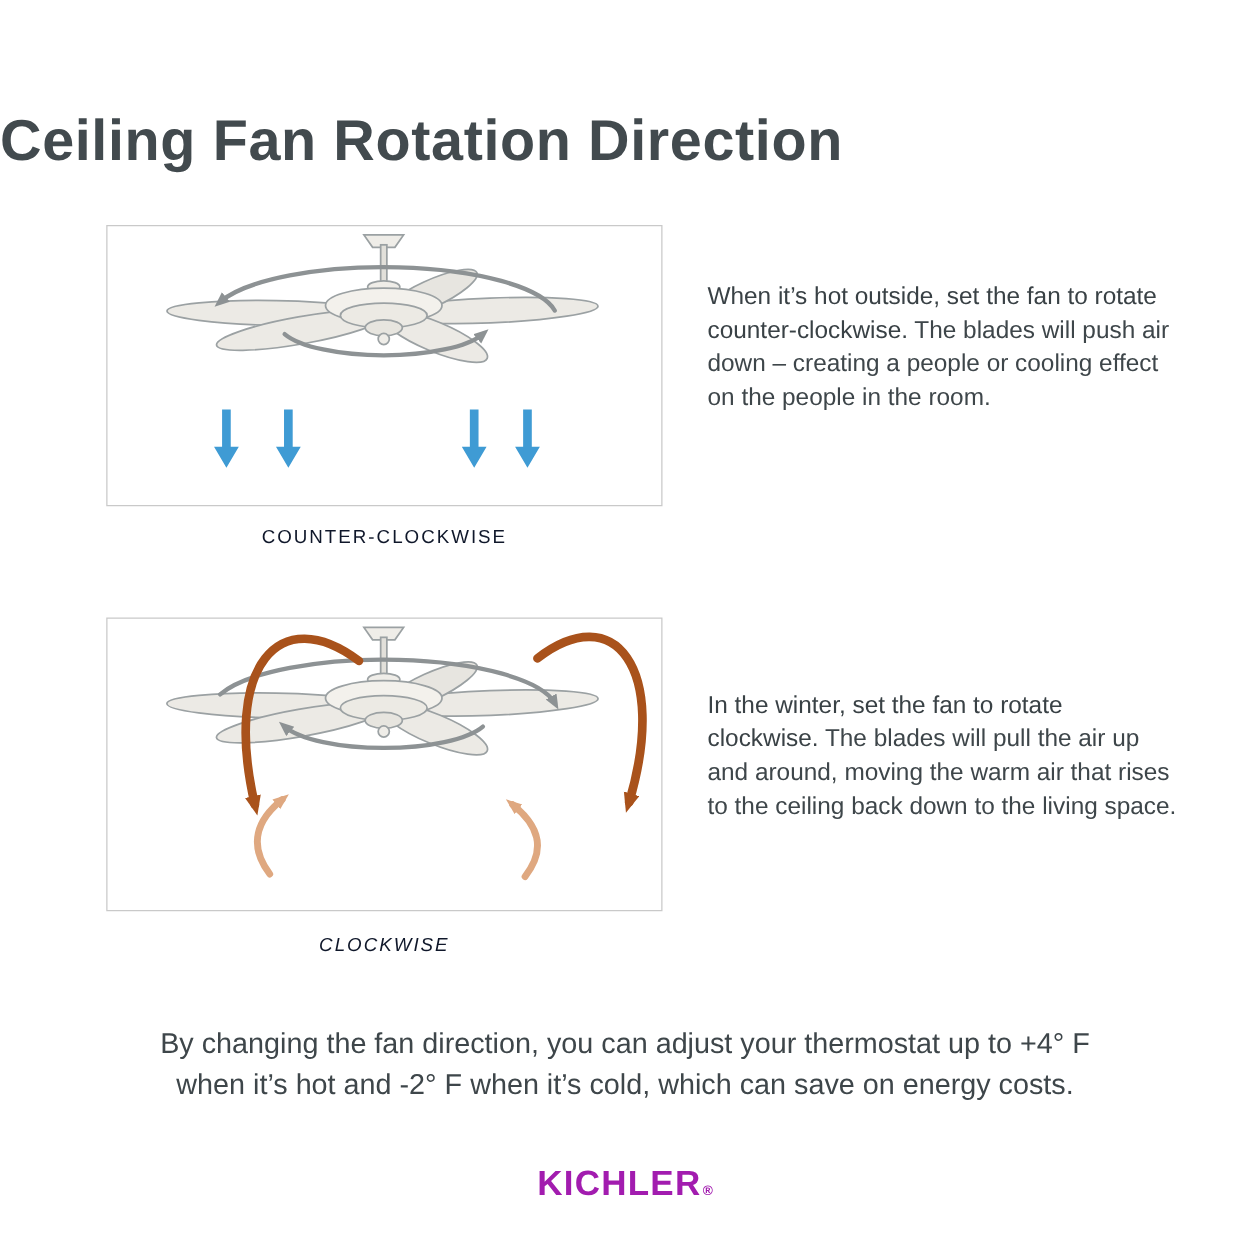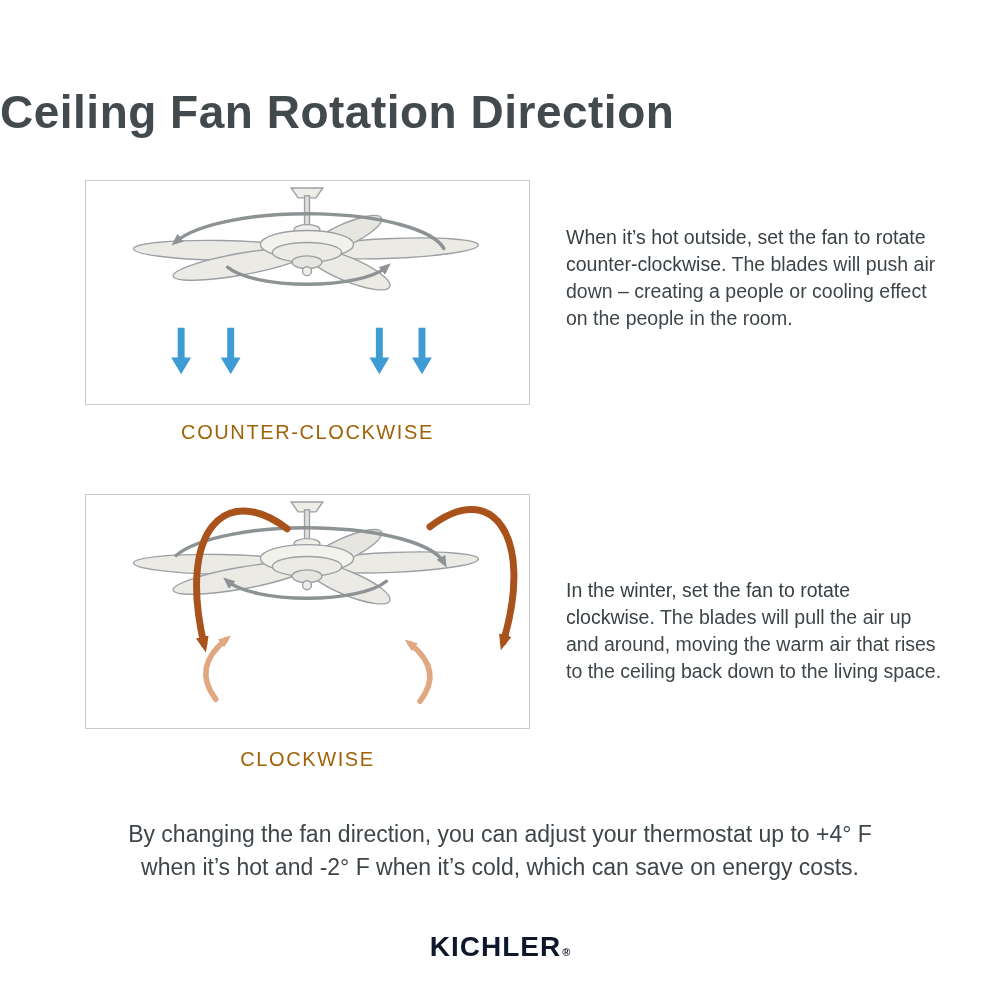--- a/index.html
+++ b/index.html
@@ -17,41 +17,41 @@
 
   .diagram-box {
     position:absolute; border:1px solid #c9c9c9; background:#ffffff;
   }
   .box-cool { left:85px; top:180px; width:445px; height:225px; }
   .box-warm { left:85px; top:494px; width:445px; height:235px; }
   .diagram-box svg { width:100%; height:100%; display:block; }
 
   .diagram-caption {
     position:absolute; left:85px; width:445px; text-align:center;
-    font-size:20px; letter-spacing:1.6px; color:#a16207;
+    font-size:15px; letter-spacing:1.6px; color:#0f172a;
   }
   .cap-cool { top:421px; }
-  .cap-warm { top:748px; }
+  .cap-warm { top:748px;font-style:italic; }
 
   .desc {
     position:absolute; left:566px; width:378px;
     font-size:19.5px; line-height:1.38; color:#3e464a;
   }
   .desc strong { font-weight:400; color:#394145; }
   .desc-cool { top:224px; }
-  .desc-warm { top:577px; }
+  .desc-warm { top:551px; }
 
   .footnote {
     position:absolute; top:818px; left:110px; width:780px; text-align:center;
     font-size:23px; line-height:1.42; color:#3e464a;
   }
 
   .brand {
     position:absolute; top:931px; left:0; width:1000px; text-align:center;
-    color:#0f172a; font-weight:700; font-size:28px; letter-spacing:1px;
+    color:#a21caf; font-weight:700; font-size:28px; letter-spacing:1px;
   }
   .brand .reg { font-size:11px; letter-spacing:0; margin-left:1px; vertical-align:baseline; }
 </style>
 </head>
 <body>
 
 <main>
 
   <h1 class="title">Ceiling Fan Rotation Direction</h1>
 

